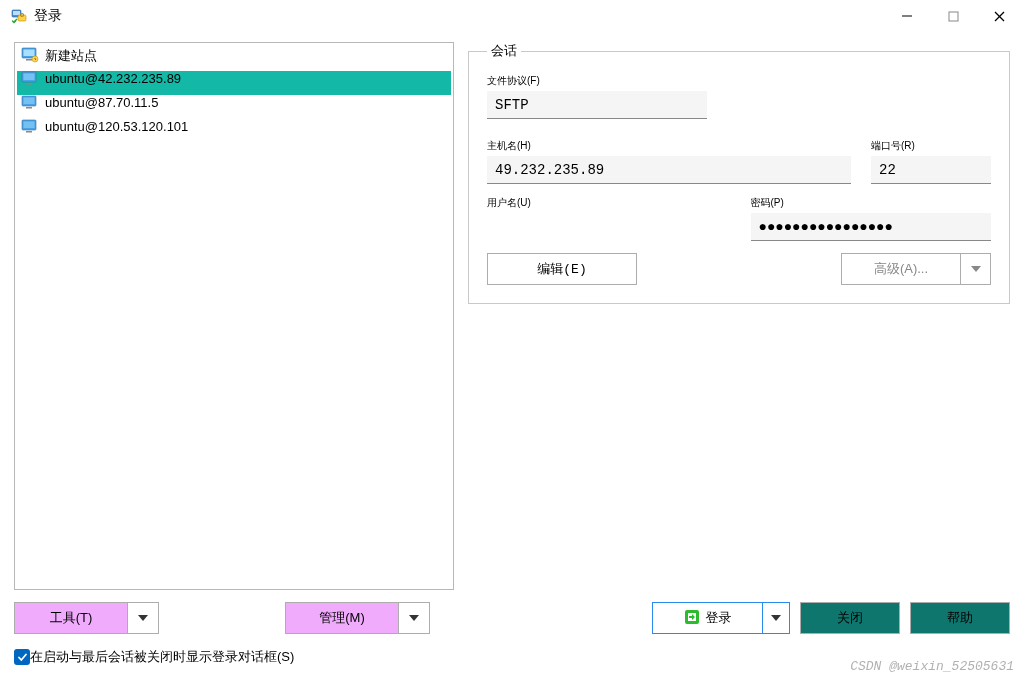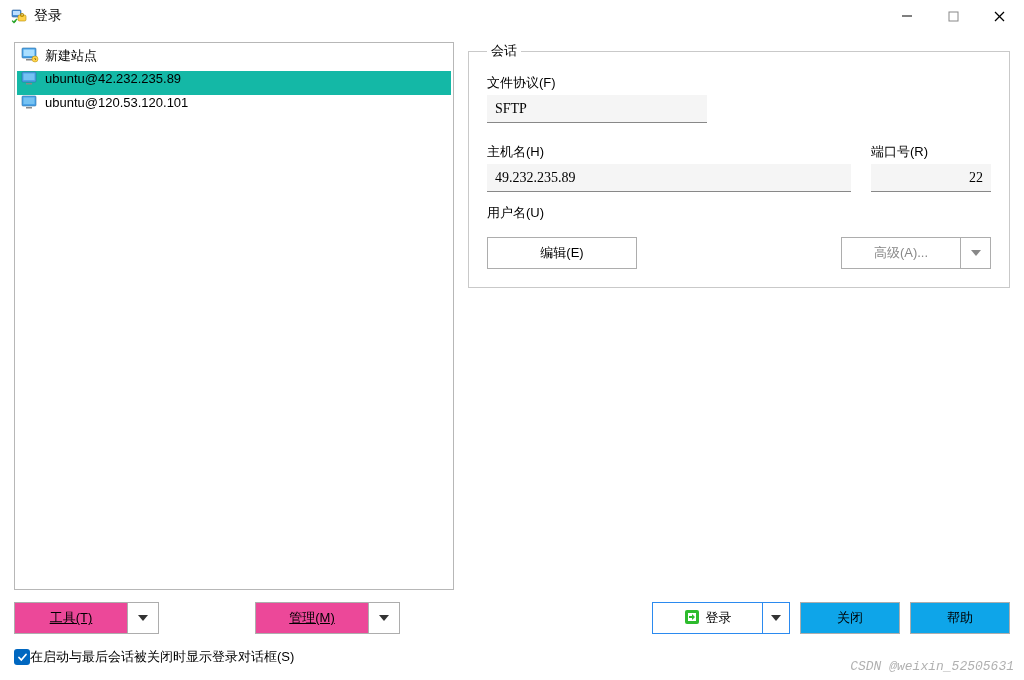--- a/index.html
+++ b/index.html
@@ -66,33 +66,33 @@
     }
     fieldset.session {
       border: 1px solid #c9c9c9;
       padding: 14px 18px 18px 18px;
     }
     fieldset.session legend {
       padding: 0 4px;
       font-size: 13px;
     }
     .form-row { margin-bottom: 12px; }
-    .form-label { display: block; margin-bottom: 3px; font-size: 13px; }
+    .form-label { display: block; margin-bottom: 3px; font-size: 10px; }
     .text-input {
       width: 100%;
       height: 28px;
       border: none;
       border-bottom: 1px solid #888;
       background: #f5f5f5;
       padding: 0 8px;
       font-size: 14px;
-      font-family: Liberation Serif, serif;
+      font-family: Liberation Mono, monospace;
       outline: none;
     }
-    .text-input.port { text-align: right; width: 120px; }
+    .text-input.port { text-align: left; width: 120px; }
     .row-hp { display: flex; gap: 20px; margin-top: 20px; }
     .host-col { flex: 1; }
     .port-col { flex: 0 0 120px; }
     .row-up { display: flex; gap: 23px; }
     .user-col, .pass-col { flex: 1; }
     .btn {
       height: 32px;
       border: 1px solid #adadad;
       background: #fff;
       padding: 0 18px;
@@ -119,24 +119,23 @@
       align-items: center;
     }
     .dropdown-btn {
       display: inline-flex;
       height: 32px;
       width: 145px;
     }
     .dropdown-btn .main {
       flex: 1;
       border: 1px solid #adadad;
-      background: #ec4899;
+      background: #f0abfc;
       display: flex; align-items: center; justify-content: center;
       border-right: none;
-      text-decoration: underline;
     }
     .dropdown-btn .arrow {
       width: 32px;
       border: 1px solid #adadad;
       border-left: 1px solid #adadad;
       background: #fff;
       display: flex; align-items: center; justify-content: center;
     }
     .bottom-right { margin-left: auto; display: flex; gap: 10px; }
     .login-btn-wrap { display:flex; height: 32px; }
@@ -151,21 +150,21 @@
     }
     .login-drop {
       width: 28px;
       border: 1.5px solid #2b8aef;
       background: #fff;
       display: flex; align-items: center; justify-content: center;
     }
     .std-btn {
       height: 32px;
       border: 1px solid #adadad;
-      background: #0ea5e9;
+      background: #0f766e;
       display: flex; align-items: center; justify-content: center;
       min-width: 100px;
     }
     
     .chk-row {
       position: absolute;
       left: 14px;
       top: 648px;
       display: flex;
       align-items: center;
@@ -248,20 +247,30 @@
     <span>ubuntu@42.232.235.89</span>
         </div>
         <div class="site-row">
           <span class="monitor-icon">
             <svg width="18" height="16" viewBox="0 0 18 16">
   <rect x="1" y="1" width="14" height="10" rx="1" fill="#4aa3e8" stroke="#2e6fa3" stroke-width="0.6"></rect>
   <rect x="2.5" y="2.5" width="11" height="6.5" fill="#75c2f2"></rect>
   <rect x="5" y="12" width="6" height="1.5" fill="#888"></rect>
             </svg>
           </span>
+    <span>ubuntu@87.70.11.5</span>
+        </div>
+        <div class="site-row">
+          <span class="monitor-icon">
+            <svg width="18" height="16" viewBox="0 0 18 16">
+  <rect x="1" y="1" width="14" height="10" rx="1" fill="#4aa3e8" stroke="#2e6fa3" stroke-width="0.6"></rect>
+  <rect x="2.5" y="2.5" width="11" height="6.5" fill="#75c2f2"></rect>
+  <rect x="5" y="12" width="6" height="1.5" fill="#888"></rect>
+            </svg>
+          </span>
     <span>ubuntu@120.53.120.101</span>
         </div>
       </div>
   </div>
 
   <div class="right-panel">
     <fieldset class="session">
       <legend>会话</legend>
 
       <div class="form-row" style="width:220px;">
@@ -277,24 +286,28 @@
         <div class="port-col">
           <label class="form-label">端口号(R)</label>
           <input class="text-input port" value="22" style="">
         </div>
       </div>
 
       <div class="form-row row-up">
         <div class="user-col">
           <label class="form-label">用户名(U)</label>
         </div>
+        <div class="pass-col">
+          <label class="form-label">密码(P)</label>
+          <input class="text-input" value="●●●●●●●●●●●●●●●●" style="">
+        </div>
       </div>
 
       <div class="btn-row-inner">
-        <button class="btn" style="min-width:150px;">编辑(E)</button>
+        <button class="btn" style="min-width:150px;font-family:Liberation Mono, monospace;">编辑(E)</button>
         <div class="adv-wrap">
           <button class="btn disabled adv-btn">高级(A)...</button>
           <button class="btn disabled adv-drop">
             <svg width="10" height="6">
                 <path d="M0 0 L5 6 L10 0 Z" fill="#888"></path>
               </svg>
           </button>
         </div>
       </div>
     </fieldset>
@@ -303,21 +316,21 @@
 
 <div class="bottom-bar">
   <div class="dropdown-btn">
     <div class="main">工具(T)</div>
     <div class="arrow">
       <svg width="10" height="6">
           <path d="M0 0 L5 6 L10 0 Z" fill="#333"></path>
         </svg>
     </div>
   </div>
-  <div class="dropdown-btn" style="margin-left:86px;">
+  <div class="dropdown-btn" style="margin-left:116px;">
     <div class="main">管理(M)</div>
     <div class="arrow">
       <svg width="10" height="6">
           <path d="M0 0 L5 6 L10 0 Z" fill="#333"></path>
         </svg>
     </div>
   </div>
 
   <div class="bottom-right">
     <div class="login-btn-wrap">

